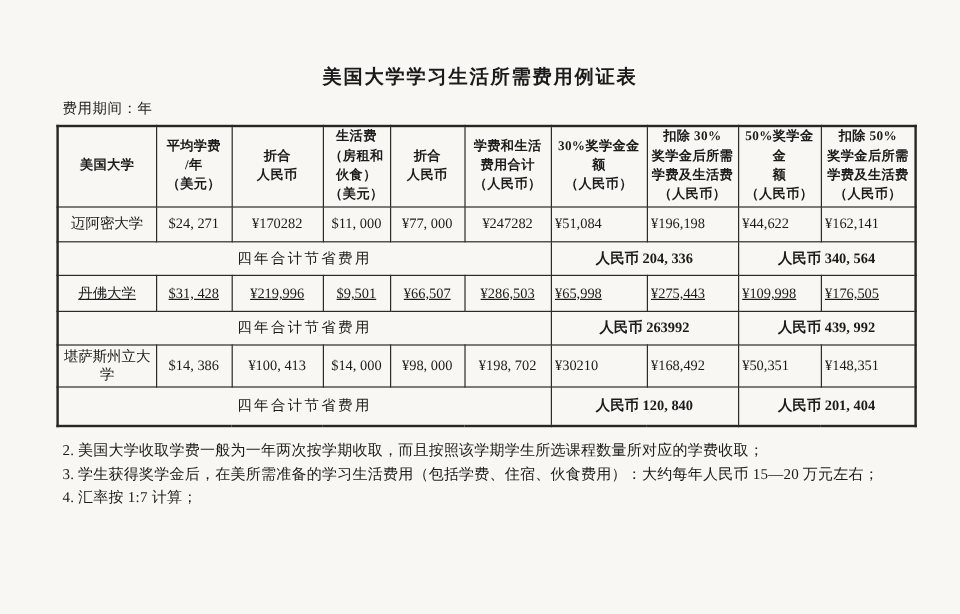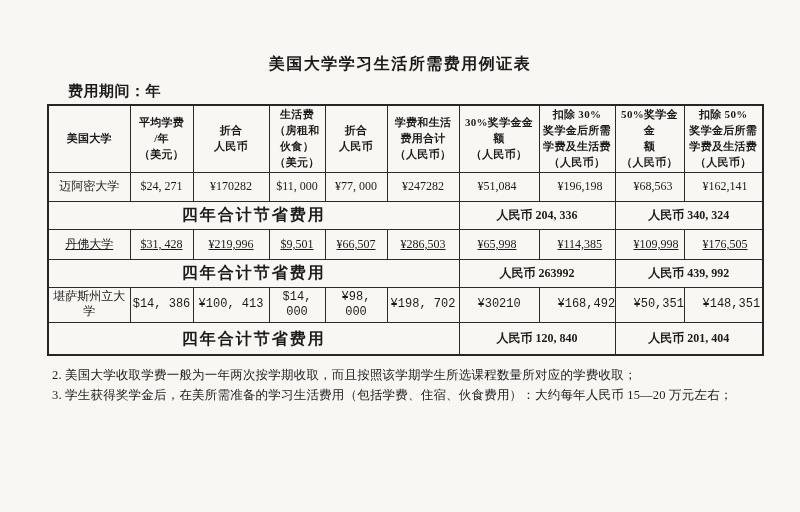--- a/index.html
+++ b/index.html
@@ -11,22 +11,22 @@
     color:#1b1b1b;
     position:relative;
     overflow:hidden;
   }
   .page-title {
     position:absolute; left:0; top:54px; width:800px;
     text-align:center; font-size:16px; font-weight:bold;
     letter-spacing:1.5px;
   }
   .period-label {
-    position:absolute; left:68px; top:82px;
-    font-size:15px; font-weight:700; letter-spacing:0.5px;
+    position:absolute; left:52px; top:82px;
+    font-size:12px; font-weight:400; letter-spacing:0.5px;
   }
   table.cost-table {
     position:absolute; left:47px; top:104px;
     width:715px; border-collapse:collapse; table-layout:fixed;
     border:2px solid #262626;
   }
   .cost-table th, .cost-table td {
     border:1px solid #2b2b2b;
     text-align:center; vertical-align:middle;
     padding:1px 2px;
@@ -36,24 +36,24 @@
   .cost-table th {
     font-size:11px; font-weight:bold;
     white-space:pre-line; line-height:1.45;
     letter-spacing:0.3px;
   }
   tr.header-row    { height:66px; }
   tr.data-row-1    { height:29px;margin-left:44px; }
   tr.summary-row-1 { height:28px; }
   tr.data-row-2    { height:30px;text-decoration:underline; }
   tr.summary-row-2 { height:28px; }
-  tr.data-row-3    { height:35px;font-family:Liberation Mono, monospace; }
+  tr.data-row-3    { height:35px; }
   tr.summary-row-3 { height:33px; }
-  td.money-left { text-align:left; padding-left:18px; }
-  td.summary-label { font-weight:bold; letter-spacing:2px; font-size:16px; }
+  td.money-left { text-align:left; padding-left:3px; }
+  td.summary-label { font-weight:normal; letter-spacing:2px; font-size:12px; }
   td.summary-value { font-weight:600; font-size:12px; }
   .notes {
     position:absolute; left:52px; top:366px; width:710px;
     font-size:12.5px;
   }
   .note-line { height:19.5px; line-height:19.5px; white-space:nowrap; letter-spacing:0.2px; }
 </style>
 </head>
 <body>
 
@@ -108,38 +108,38 @@
 
   <tr class="data-row-1">
     <td>迈阿密大学</td>
     <td>$24, 271</td>
     <td>¥170282</td>
     <td>$11, 000</td>
     <td>¥77, 000</td>
     <td>¥247282</td>
     <td class="money-left">¥51,084</td>
     <td class="money-left">¥196,198</td>
-    <td class="money-left">¥68,563</td>
+    <td class="money-left">¥44,622</td>
     <td class="money-left">¥162,141</td>
   </tr>
   <tr class="summary-row-1">
     <td colspan="6" class="summary-label">四年合计节省费用</td>
     <td colspan="2" class="summary-value">人民币 204, 336</td>
-    <td colspan="2" class="summary-value">人民币 340, 324</td>
+    <td colspan="2" class="summary-value">人民币 340, 564</td>
   </tr>
 
   <tr class="data-row-2">
     <td>丹佛大学</td>
     <td>$31, 428</td>
     <td>¥219,996</td>
     <td>$9,501</td>
     <td>¥66,507</td>
     <td>¥286,503</td>
     <td class="money-left">¥65,998</td>
-    <td class="money-left">¥114,385</td>
+    <td class="money-left">¥275,443</td>
     <td class="money-left">¥109,998</td>
     <td class="money-left">¥176,505</td>
   </tr>
   <tr class="summary-row-2">
     <td colspan="6" class="summary-label">四年合计节省费用</td>
     <td colspan="2" class="summary-value">人民币 263992</td>
     <td colspan="2" class="summary-value">人民币 439, 992</td>
   </tr>
 
   <tr class="data-row-3">
@@ -158,13 +158,14 @@
     <td colspan="6" class="summary-label">四年合计节省费用</td>
     <td colspan="2" class="summary-value">人民币 120, 840</td>
     <td colspan="2" class="summary-value">人民币 201, 404</td>
   </tr>
 </tbody>
   </table>
 
 <div class="notes">
   <div class="note-line">2. 美国大学收取学费一般为一年两次按学期收取，而且按照该学期学生所选课程数量所对应的学费收取；</div>
   <div class="note-line">3. 学生获得奖学金后，在美所需准备的学习生活费用（包括学费、住宿、伙食费用）：大约每年人民币 15—20 万元左右；</div>
+  <div class="note-line">4. 汇率按 1:7 计算；</div>
 </div>
 
 </body></html>

